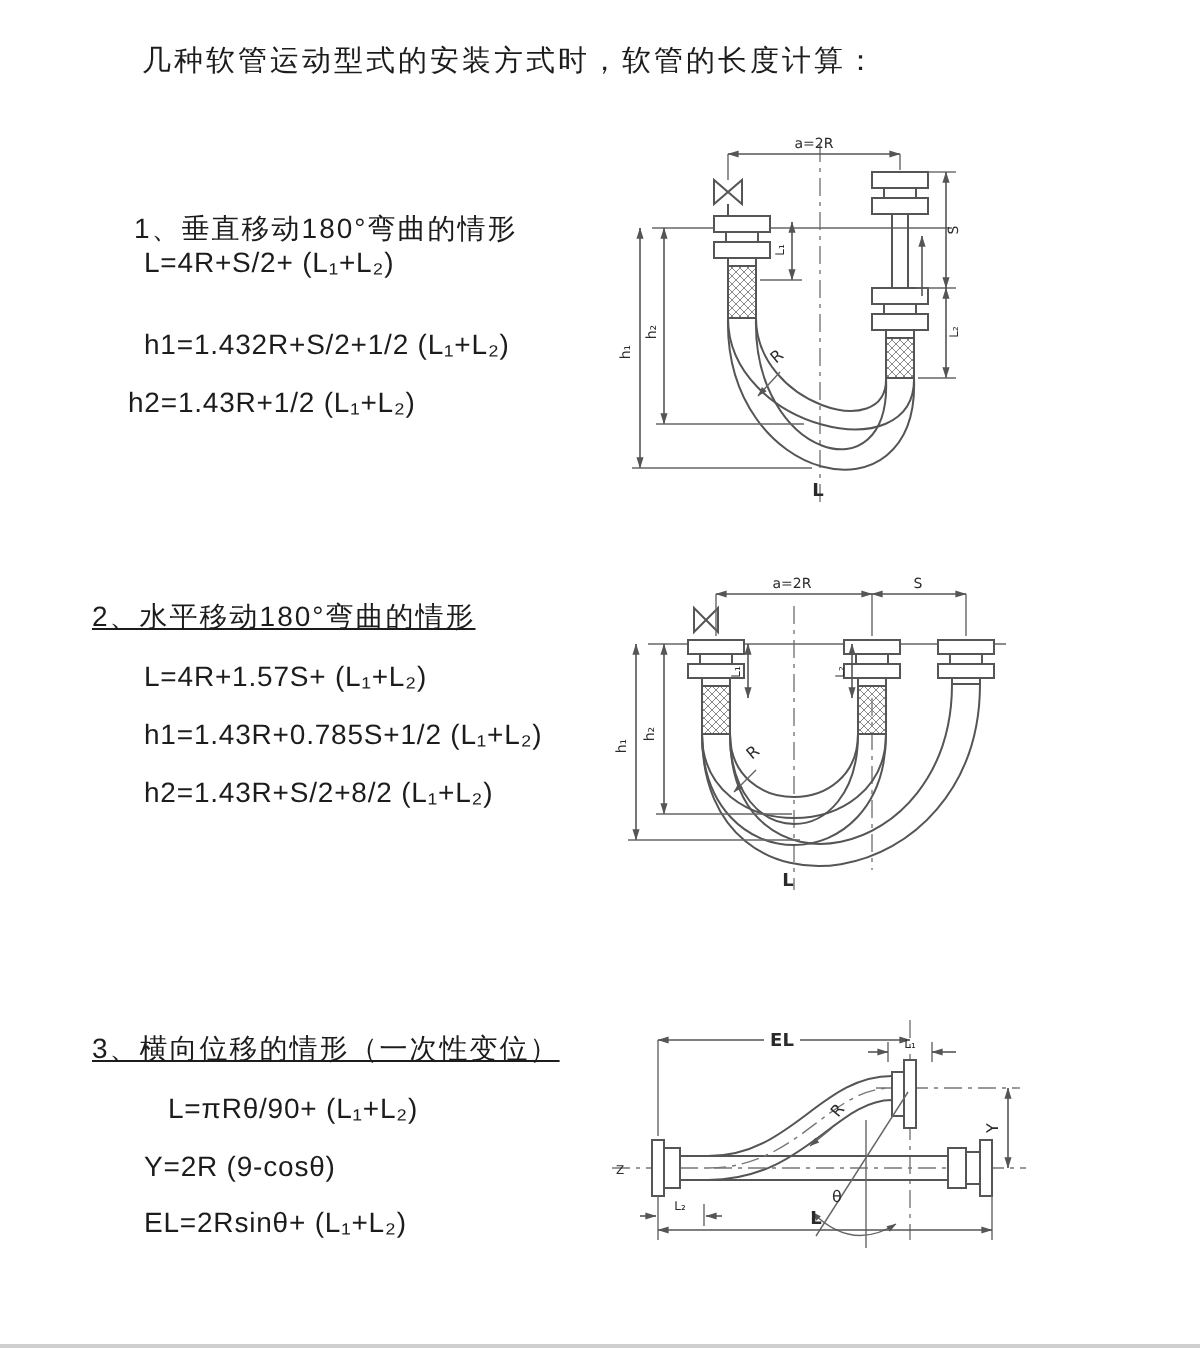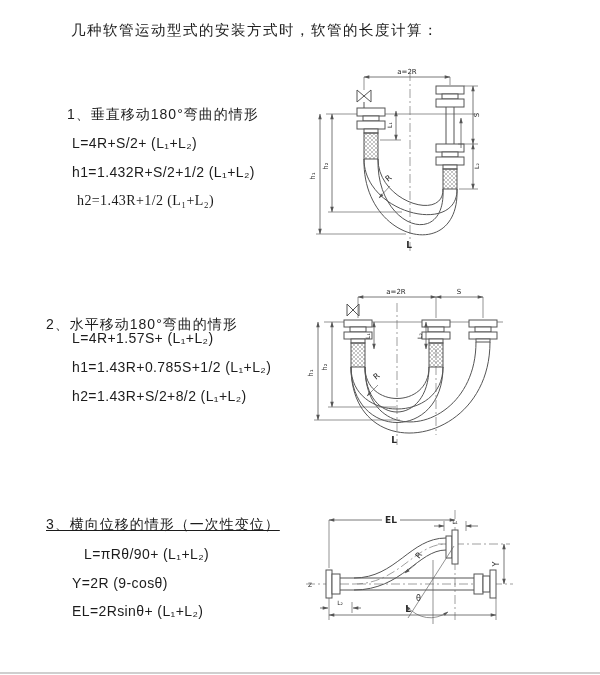--- a/index.html
+++ b/index.html
@@ -21,27 +21,27 @@
   .fit{fill:#fff;stroke:#555;stroke-width:1;}
   .bottom-rule{position:absolute;left:0;top:672px;width:600px;height:2px;background:#cfcfcf;}
 </style>
 </head>
 <body>
 
 <div class="abs title" style="left:35px;top:21px;">几种软管运动型式的安装方式时，软管的长度计算：</div>
 
 <div>
   <div class="abs heading" style="left:46px;top:106px;margin-left:21px;">1、垂直移动180°弯曲的情形</div>
-  <div class="abs formula" style="left:72px;top:135px;text-align:right;">L=4R+S/2+ (L₁+L₂)</div>
+  <div class="abs formula" style="left:72px;top:123px;text-align:right;">L=4R+S/2+ (L₁+L₂)</div>
   <div class="abs formula" style="left:72px;top:164px;">h1=1.432R+S/2+1/2 (L₁+L₂)</div>
-  <div class="abs formula" style="left:77px;top:193px;font-family:Liberation Serif, serif;">h2=1.43R+1/2 (L₁+L₂)</div>
+  <div class="abs formula" style="left:64px;top:193px;">h2=1.43R+1/2 (L₁+L₂)</div>
 </div>
 
 <div>
-  <div class="abs heading" style="left:46px;top:316px;">2、水平移动180°弯曲的情形</div>
+  <div class="abs heading" style="left:46px;top:300px;text-decoration:underline;">2、水平移动180°弯曲的情形</div>
   <div class="abs formula" style="left:72px;top:330px;">L=4R+1.57S+ (L₁+L₂)</div>
   <div class="abs formula" style="left:72px;top:359px;">h1=1.43R+0.785S+1/2 (L₁+L₂)</div>
   <div class="abs formula" style="left:72px;top:388px;">h2=1.43R+S/2+8/2 (L₁+L₂)</div>
 </div>
 
 <div>
   <div class="abs heading" style="left:46px;top:516px;text-decoration:underline;">3、横向位移的情形（一次性变位）</div>
   <div class="abs formula" style="left:72px;top:546px;margin-left:12px;">L=πRθ/90+ (L₁+L₂)</div>
   <div class="abs formula" style="left:72px;top:575px;">Y=2R (9-cosθ)</div>
   <div class="abs formula" style="left:72px;top:603px;">EL=2Rsinθ+ (L₁+L₂)</div>

